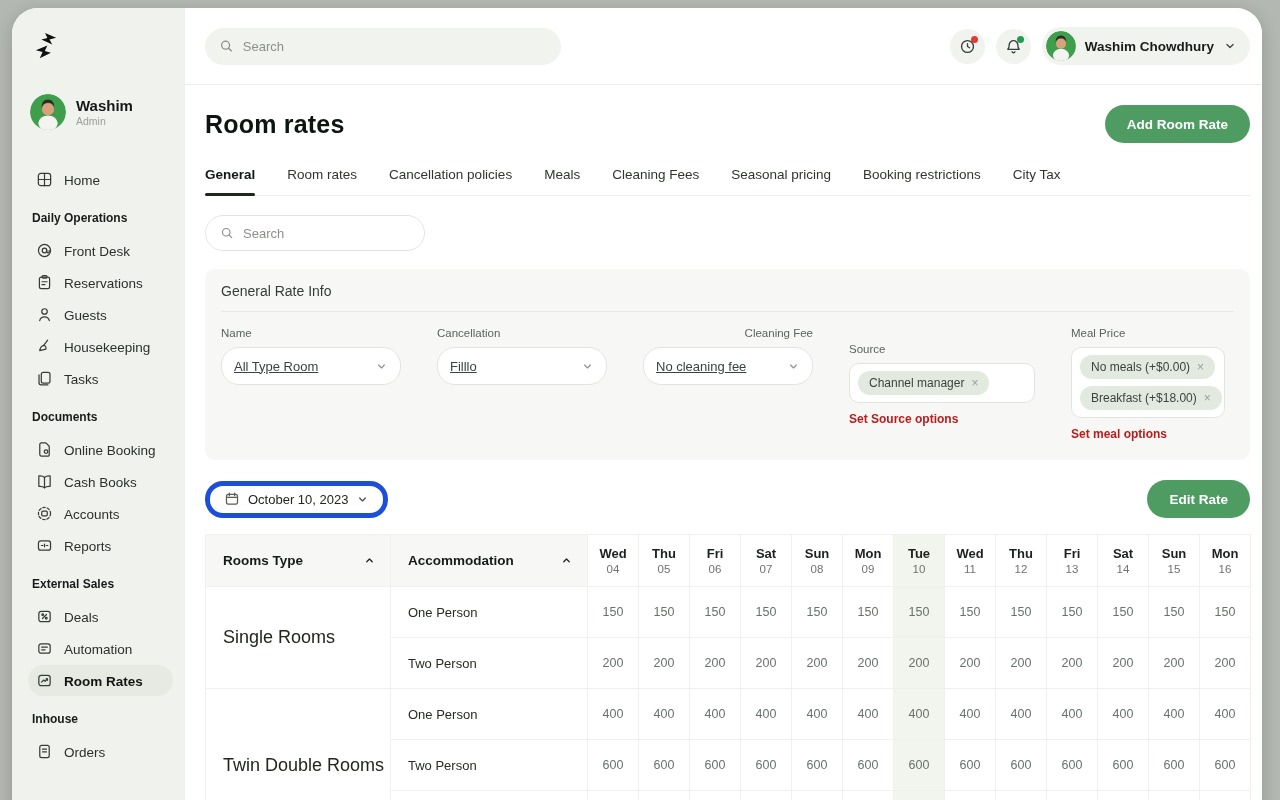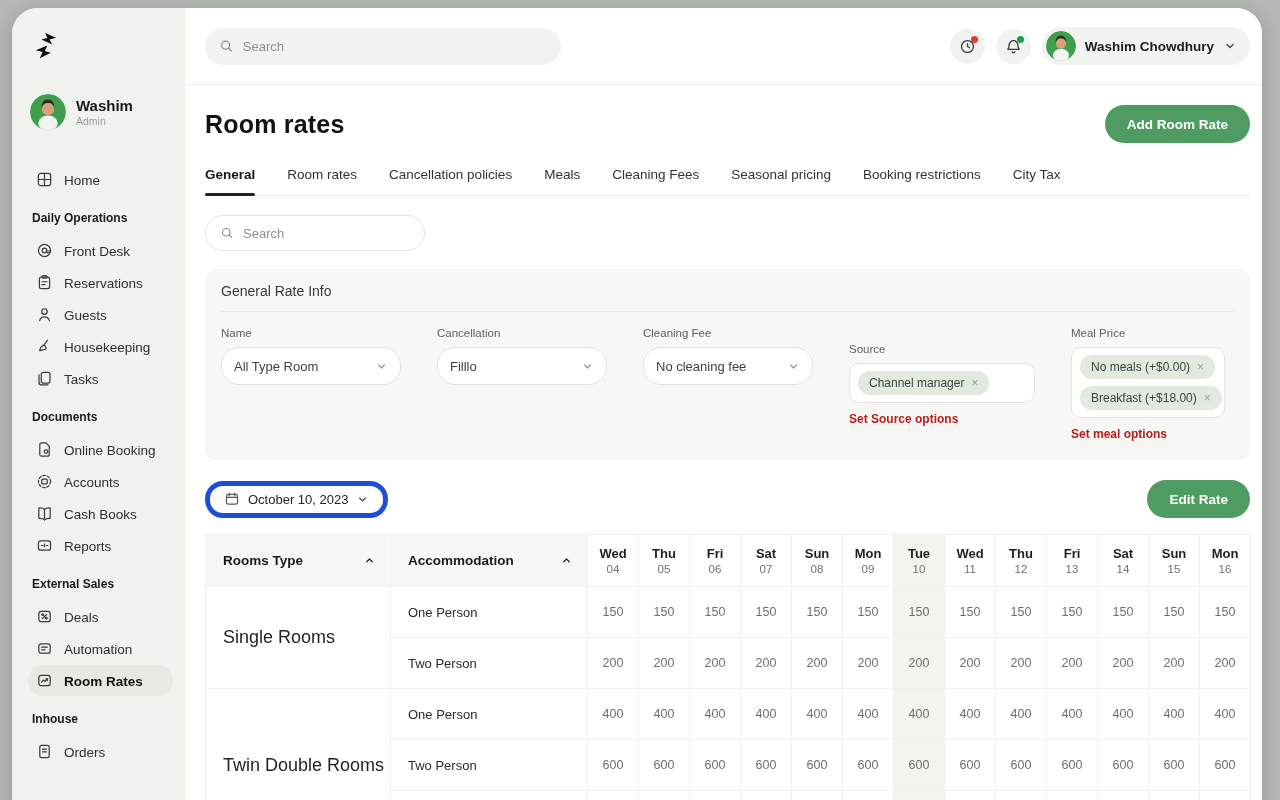--- a/index.html
+++ b/index.html
@@ -56,21 +56,21 @@
                        background:#20251f; border-radius:2px; }
 
   .search-pill.outline { background:#fff; border:1px solid #e2e5df; width:220px; height:36px; margin-top:19px; }
 
   .card { background:#f7f8f5; border-radius:10px; margin-top:18px; padding:14px 16px 18px; }
   .card-title { font-size:14px; color:#363b37; padding-bottom:12px; border-bottom:1px solid #e8eae4; }
   .filters { display:flex; gap:36px; margin-top:15px; }
   .field-label { font-size:11.5px; color:#5c625d; margin-bottom:8px; }
   .select-box { background:#fff; border:1px solid #e2e5df; border-radius:18px; height:38px;
                 display:flex; align-items:center; justify-content:space-between; padding:0 12px;
-                font-size:13px; color:#3c423d; cursor:pointer; }
+                font-size:13px; color:#3c423d; cursor:pointer;text-decoration:underline; }
   .select-box svg { color:#8f958f; }
   .tag-box { background:#fff; border:1px solid #e2e5df; border-radius:10px; padding:7px 8px;
              display:flex; flex-direction:column; gap:7px; align-items:flex-start; }
   .chip { background:#e2e9df; border-radius:13px; padding:5px 11px; font-size:12px; color:#3b423c;
           display:inline-flex; align-items:center; gap:7px; white-space:nowrap; cursor:default; }
   .chip .x { color:#98a099; font-size:12px; cursor:pointer; line-height:1; }
   .teal-link { display:inline-block; margin-top:9px; font-size:12px; font-weight:700; color:#b91c1c;
                cursor:pointer; text-decoration:none; }
 
   .date-row { display:flex; align-items:center; justify-content:space-between; margin-top:20px; }
@@ -182,37 +182,37 @@
           <span style="display:flex">
             <svg width="17" height="17" viewBox="0 0 18 18" fill="none" stroke="currentColor" stroke-width="1.3" stroke-linecap="round" stroke-linejoin="round">
               <path d="M4 3.6A1.6 1.6 0 0 1 5.6 2h4.9L14 5.5v9A1.5 1.5 0 0 1 12.5 16h-6.9A1.6 1.6 0 0 1 4 14.4z"></path>
               <circle cx="10.6" cy="11.2" r="1.9"></circle>
             </svg>
           </span>
           <span>Online Booking</span>
         </div>
         <div class="nav-item">
           <span style="display:flex">
+            <svg width="17" height="17" viewBox="0 0 18 18" fill="none" stroke="currentColor" stroke-width="1.3" stroke-linecap="round" stroke-linejoin="round">
+              <path d="M9 4.6C7.5 3.1 5.5 2.9 3 3.1v11c2.5-.2 4.5 0 6 1.5 1.5-1.5 3.5-1.7 6-1.5v-11c-2.5-.2-4.5 0-6 1.5z"></path>
+              <path d="M9 4.6v11"></path>
+            </svg>
+          </span>
+          <span>Cash Books</span>
+        </div>
+        <div class="nav-item">
+          <span style="display:flex">
             <svg width="17" height="17" viewBox="0 0 18 18" fill="none" stroke="currentColor" stroke-width="1.3" stroke-linecap="round" stroke-linejoin="round" stroke-dasharray="2.6 2">
               <circle cx="9" cy="9" r="6.4"></circle>
             </svg>
             <svg width="17" height="17" viewBox="0 0 18 18" fill="none" stroke="currentColor" stroke-width="1.3" style="margin-left:-17px">
               <rect x="6.1" y="6.6" width="5.8" height="4.8" rx="1"></rect>
             </svg>
           </span>
           <span>Accounts</span>
-        </div>
-        <div class="nav-item">
-          <span style="display:flex">
-            <svg width="17" height="17" viewBox="0 0 18 18" fill="none" stroke="currentColor" stroke-width="1.3" stroke-linecap="round" stroke-linejoin="round">
-              <path d="M9 4.6C7.5 3.1 5.5 2.9 3 3.1v11c2.5-.2 4.5 0 6 1.5 1.5-1.5 3.5-1.7 6-1.5v-11c-2.5-.2-4.5 0-6 1.5z"></path>
-              <path d="M9 4.6v11"></path>
-            </svg>
-          </span>
-          <span>Cash Books</span>
         </div>
         <div class="nav-item">
           <span style="display:flex">
             <svg width="17" height="17" viewBox="0 0 18 18" fill="none" stroke="currentColor" stroke-width="1.3" stroke-linecap="round" stroke-linejoin="round">
               <rect x="2.6" y="4" width="12.8" height="10" rx="2.4"></rect>
               <path d="M5.7 9h1.6M9 7.6v2.8M10.9 9h1.6"></path>
             </svg>
           </span>
           <span>Reports</span>
         </div>
@@ -340,21 +340,21 @@
             </div>
             <div style="width: 170px;">
               <div class="field-label">Cancellation</div>
               <div class="select-box">
                 <span>Filllo</span>
                 <svg width="13" height="13" viewBox="0 0 18 18" fill="none" stroke="#8f958f" stroke-width="1.7" stroke-linecap="round" stroke-linejoin="round">
                   <path d="M5 7l4 4 4-4"></path>
                 </svg>
               </div>
             </div>
-            <div style="width: 170px;">
+            <div style="width: 170px; text-align: right;">
               <div class="field-label">Cleaning Fee</div>
               <div class="select-box">
                 <span>No cleaning fee</span>
                 <svg width="13" height="13" viewBox="0 0 18 18" fill="none" stroke="#8f958f" stroke-width="1.7" stroke-linecap="round" stroke-linejoin="round">
                   <path d="M5 7l4 4 4-4"></path>
                 </svg>
               </div>
             </div>
             <div style="width: 186px; margin-top: 16px;"><div class="field-label">Source</div><div class="tag-box">
                 <span class="chip">Channel manager<span class="x">×</span></span>

